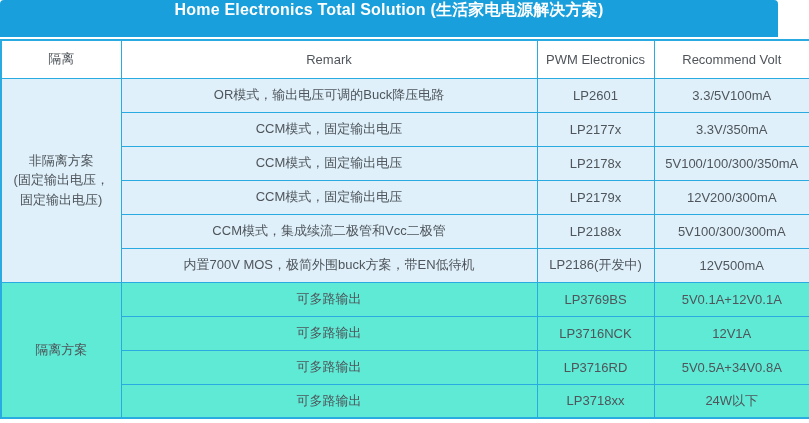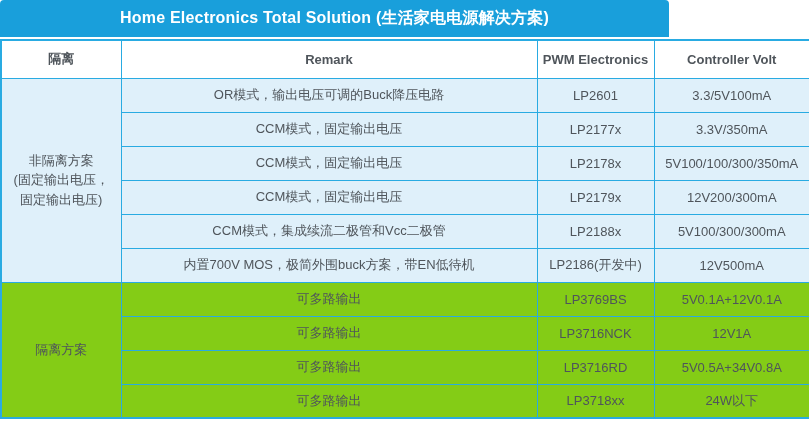--- a/index.html
+++ b/index.html
@@ -5,24 +5,24 @@
   html, body { margin: 0; padding: 0; }
   body {
     width: 809px; height: 423px;
     background: #ffffff;
     font-family: "Liberation Sans", "DejaVu Sans", sans-serif;
     overflow: hidden;
   }
   .page { width: 809px; height: 423px; }
   .banner {
     box-sizing: border-box;
-    width: 669px; height: 37px;
+    width: 778px; height: 37px;
     background: #199FDB;
     border-radius: 4px 4px 0 0;
-    display: flex; align-items: center; justify-content: center;
+    display: flex; align-items: flex-start; justify-content: center;
   }
   .banner-title {
     color: #ffffff;
     font-size: 16px;
     font-weight: bold;
     letter-spacing: 0.2px;
   }
   table.solution {
     width: 809px;
     margin-top: 2px;
@@ -38,26 +38,26 @@
     vertical-align: middle;
     color: #4F555B;
     font-size: 13px;
     padding: 0 4px;
     background: #ffffff;
     overflow: hidden;
     white-space: nowrap;
   }
   table.solution thead th {
     height: 38px;
-    font-weight: bold;
+    font-weight: normal;
     background: #ffffff;
   }
   table.solution tbody td { height: 34px; }
   tr.g1 td { background: #DFF0FA; }
-  tr.g2 td { background: #84cc16; }
+  tr.g2 td { background: #5eead4; }
   td.group-cell { line-height: 1.5; white-space: normal; margin-left: 24px; }
   td.group-cell .gline { display: block; }
 </style>
 </head>
 <body>
 
 <div class="page">
 
   <div class="banner">
     <span class="banner-title">Home Electronics Total Solution (生活家电电源解决方案)</span>
@@ -68,21 +68,21 @@
       <col style="width:120px">
         <col style="width:416px">
         <col style="width:117px">
         <col style="width:156px">
     </colgroup>
     <thead>
       <tr>
         <th>隔离</th>
         <th>Remark</th>
         <th>PWM Electronics</th>
-        <th>Controller Volt</th>
+        <th>Recommend Volt</th>
       </tr>
     </thead>
     <tbody>
       <tr class="g1">
         <td class="group-cell" rowspan="6">
           <span class="gline">非隔离方案</span>
           <span class="gline">(固定输出电压，</span>
           <span class="gline">固定输出电压)</span>
         </td>
         <td>OR模式，输出电压可调的Buck降压电路</td>

